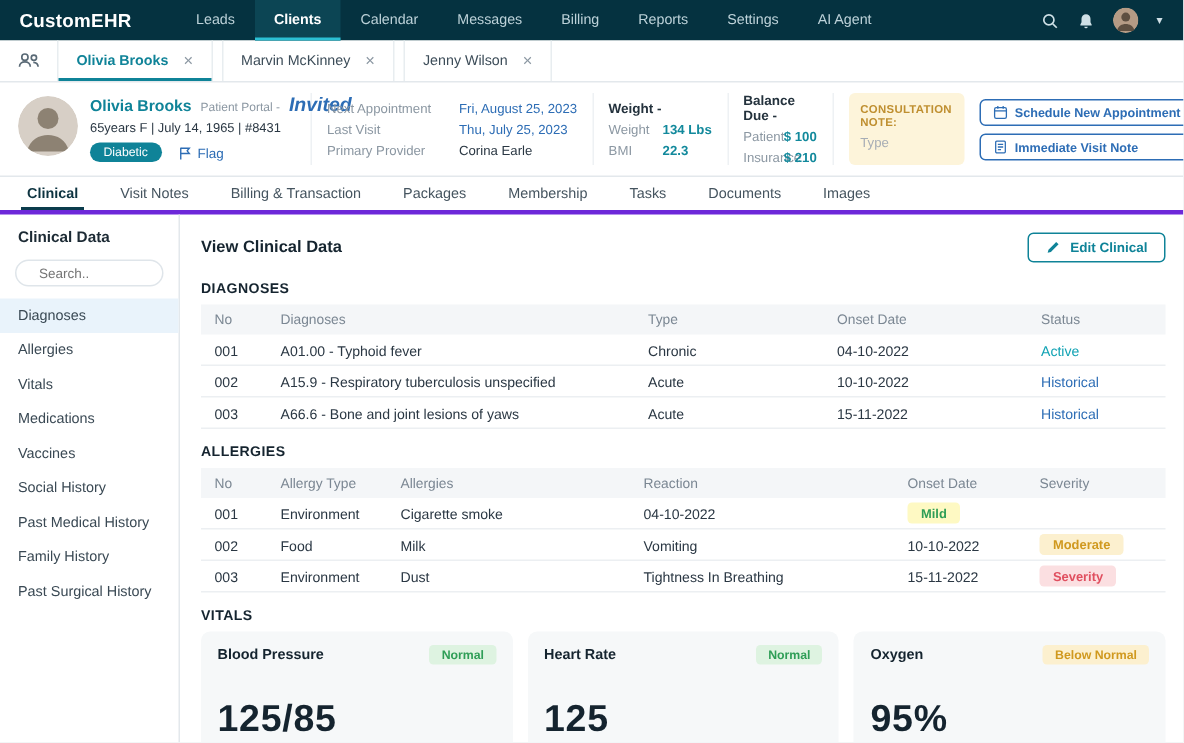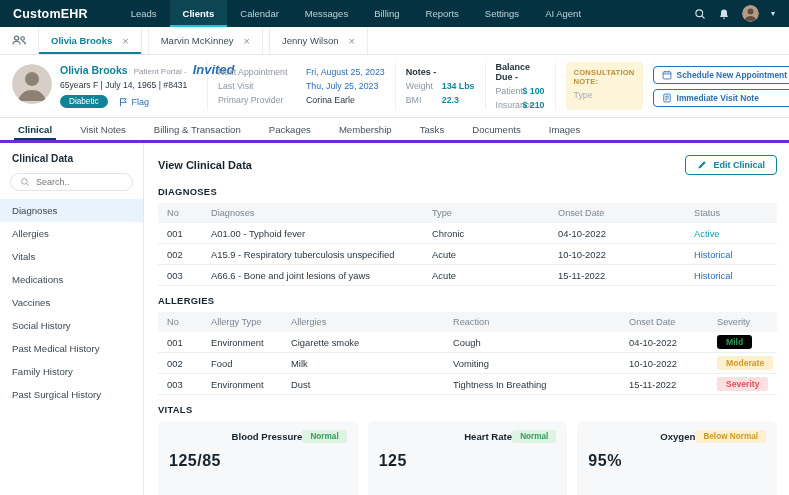--- a/index.html
+++ b/index.html
@@ -61,53 +61,53 @@
   .btn-blue { border:1px solid #2d6db5; color:#2d6db5; border-radius:4px; font-size:8.4px; padding:3px 8px; display:flex; align-items:center; gap:5px; background:#fff; font-weight:bold; cursor:pointer; white-space:nowrap; }
 
   
   .mtabs { height:25px; border-bottom:3px solid #6d28d9; display:flex; align-items:stretch; padding-left:4px; }
   .mtab { padding:0 14px; display:flex; align-items:center; font-size:9.6px; color:#45545f; position:relative; cursor:pointer; white-space:nowrap; }
   .mtab.active { color:#0d3340; font-weight:bold; }
   .mtab.active::after { content:""; position:absolute; left:10px; right:10px; bottom:0; height:2px; background:#0b3c4c; }
 
   
   .app-body { display:flex; height:352px; }
-  .sidebar { width:144px; border-right:1px solid #e3e8ec; padding-top:10px; flex:none; }
+  .sidebar { width:120px; border-right:1px solid #e3e8ec; padding-top:10px; flex:none; }
   .sb-title { padding:0 12px; font-weight:bold; font-size:10.2px; color:#1c2a34; }
   .sb-search { margin:9px 10px 8px 10px; border:1px solid #dfe5ea; border-radius:12px; padding:3px 9px; display:flex; gap:6px; align-items:center; color:#9aa7b0; }
   .sb-search input { border:none; outline:none; width:80px; font-size:9px; color:#3a4954; background:transparent; font-family:"Liberation Sans",sans-serif; }
   .sb-item { padding:6px 12px; font-size:9.6px; color:#3a4954; cursor:pointer; }
   .sb-item.active { background:#e9f3fb; }
 
   .content { flex:1; padding:10px 12px 0 14px; overflow:hidden; }
   .c-head { display:flex; justify-content:space-between; align-items:center; height:24px; }
   .c-title { font-weight:bold; font-size:11px; color:#15242f; }
   .btn-edit { border:1px solid #0f8398; color:#0f8398; border-radius:4px; padding:4px 11px; font-size:9px; font-weight:bold; display:flex; gap:6px; align-items:center; background:#fff; cursor:pointer; }
 
   .section { margin-top:9px; }
   .sec-heading { font-weight:bold; font-size:9.4px; color:#15242f; margin-bottom:6px; letter-spacing:.3px; }
   .row { display:grid; align-items:center; min-height:21px; padding:0 9px; border-bottom:1px solid #eceff2; font-size:9.4px; color:#2a3743; }
   .row.head { background:#f4f6f8; color:#7b8793; border-bottom:none; min-height:20px; font-size:9.2px; }
   .g-diag { grid-template-columns:44px 1fr 126px 136px 74px; }
   .g-alg  { grid-template-columns:44px 80px 162px 176px 88px 70px; }
   .st-active { color:#12a3b4; }
   .st-historical { color:#2d6db5; }
   .pill { display:inline-block; padding:2px 9px; border-radius:3px; font-size:8.6px; font-weight:bold; justify-self:start; }
-  .sev-mild { background:#000000; color:#2f9e57; }
+  .sev-mild { background:#fef9c3; color:#2f9e57; }
   .sev-moderate { background:#fcf0cf; color:#d0991f; }
   .sev-severe { background:#fbdfe1; color:#e04f5f; }
 
   .vcards { display:flex; gap:10px; margin-top:4px; }
   .vcard { flex:1; background:#f6f8f9; border-radius:6px; padding:9px 11px; height:80px; }
-  .vcard-top { display:flex; justify-content:flex-end; align-items:center; }
+  .vcard-top { display:flex; justify-content:space-between; align-items:center; }
   .vcard-label { font-weight:bold; font-size:9.6px; color:#15242f; }
   .vpill { padding:2px 8px; border-radius:3px; font-size:8.2px; font-weight:bold; }
   .vs-normal { background:#def3e1; color:#2f9e57; }
   .vs-below { background:#fcf0cf; color:#d0991f; }
-  .vcard-value { font-weight:bold; font-size:16px; color:#15242f; margin-top:9px; letter-spacing:.5px; }
+  .vcard-value { font-weight:bold; font-size:25px; color:#15242f; margin-top:22px; letter-spacing:.5px; }
 </style>
 </head>
 <body>
 
 <div class="page">
 
   <header class="topbar">
     <div class="logo">CustomEHR</div>
     <nav class="nav">
       <div class="nav-item">Leads</div>
@@ -205,21 +205,21 @@
           <span class="kv-label">Last Visit</span>
           <span class="kv-val-blue">Thu, July 25, 2023</span>
         </div>
       <div class="kv-row">
           <span class="kv-label">Primary Provider</span>
           <span class="kv-val-dark">Corina Earle</span>
         </div>
     </div>
 
     <div class="kv-col pgroup vitals-grp">
-      <div class="grp-title">Notes -</div>
+      <div class="grp-title">Weight -</div>
       <div class="kv-row">
           <span class="kv-label">Weight</span>
           <span class="kv-val-teal">134 Lbs</span>
         </div>
       <div class="kv-row">
           <span class="kv-label">BMI</span>
           <span class="kv-val-teal">22.3</span>
         </div>
     </div>
 
@@ -345,21 +345,20 @@
           <span>Allergy Type</span>
           <span>Allergies</span>
           <span>Reaction</span>
           <span>Onset Date</span>
           <span>Severity</span>
         </div>
         <div class="row g-alg">
           <span>001</span>
           <span>Environment</span>
           <span>Cigarette smoke</span>
-          <span>Cough</span>
           <span>04-10-2022</span>
           <span class="pill sev-mild">Mild</span>
         </div>
         <div class="row g-alg">
           <span>002</span>
           <span>Food</span>
           <span>Milk</span>
           <span>Vomiting</span>
           <span>10-10-2022</span>
           <span class="pill sev-moderate">Moderate</span>

